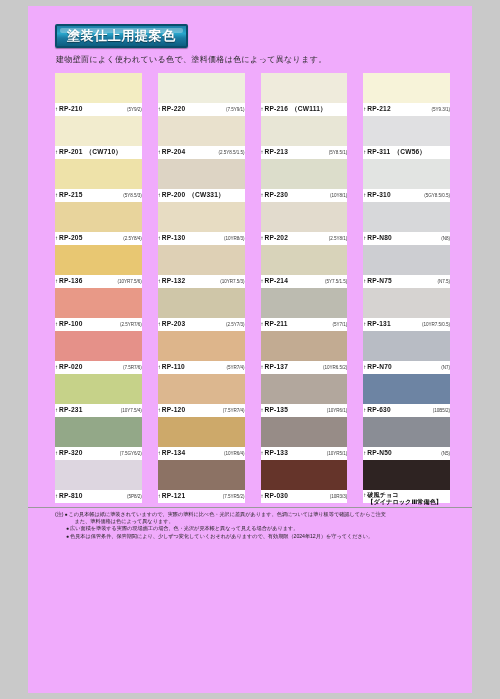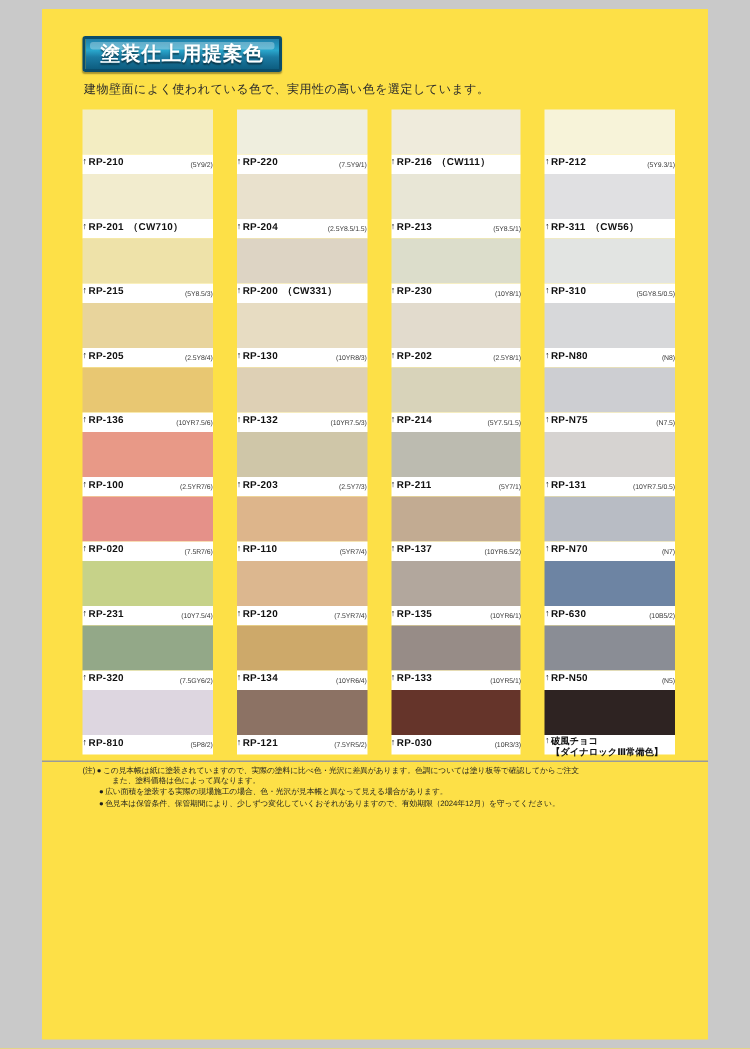--- a/index.html
+++ b/index.html
@@ -12,21 +12,21 @@
     background: #c9c9c9;
     font-family: "Liberation Sans", "DejaVu Sans", sans-serif;
     overflow: hidden;
   }
   #page {
     position: absolute;
     left: 28px;
     top: 6px;
     width: 444px;
     height: 687px;
-    background: #fde047;
+    background: #f0abfc;
     box-sizing: border-box;
     padding: 0;
   }
   
   #header {
     padding: 18px 0 0 27px;
   }
   .title-badge {
     display: inline-block;
     position: relative;
@@ -184,21 +184,21 @@
 </style>
 </head>
 <body>
 
 <div id="page">
 
   <div id="header">
     <div class="title-badge">
       <span class="title-text">塗装仕上用提案色</span>
     </div>
-    <div class="subtitle">建物壁面によく使われている色で、実用性の高い色を選定しています。</div>
+    <div class="subtitle">建物壁面によく使われている色で、塗料価格は色によって異なります。</div>
   </div>
 
   <div id="grid">
       <div class="cell">
         <div class="chip" style="background: rgb(243, 237, 194);"></div>
         <div class="cell-label">
           <div class="name-wrap">
             <span class="arrow">↑</span>
             <span class="name">RP-210</span>
           </div>

